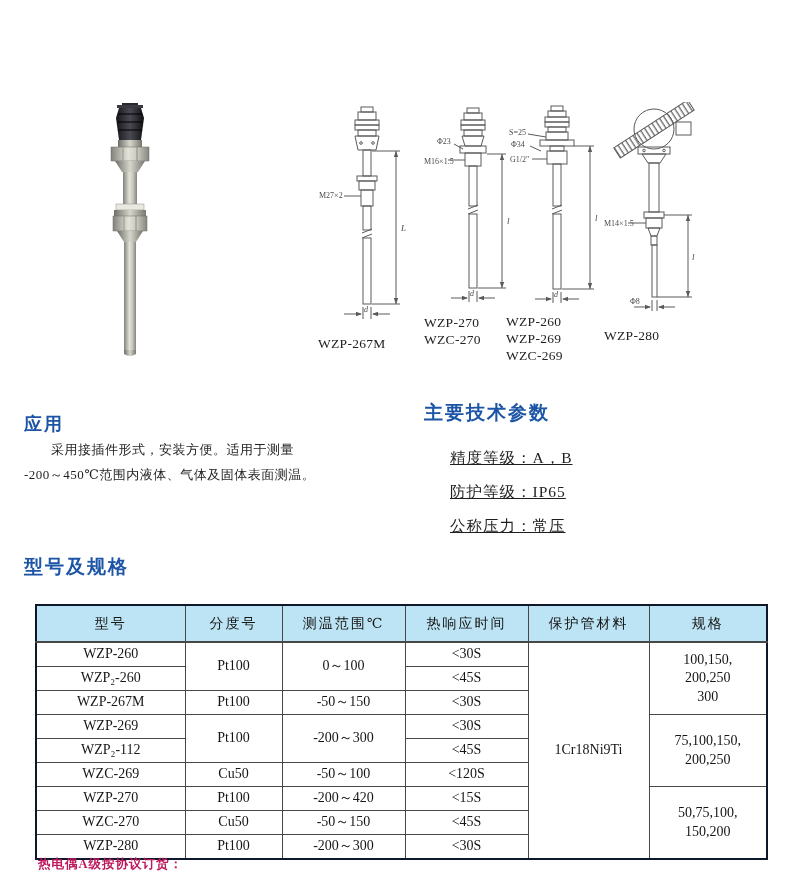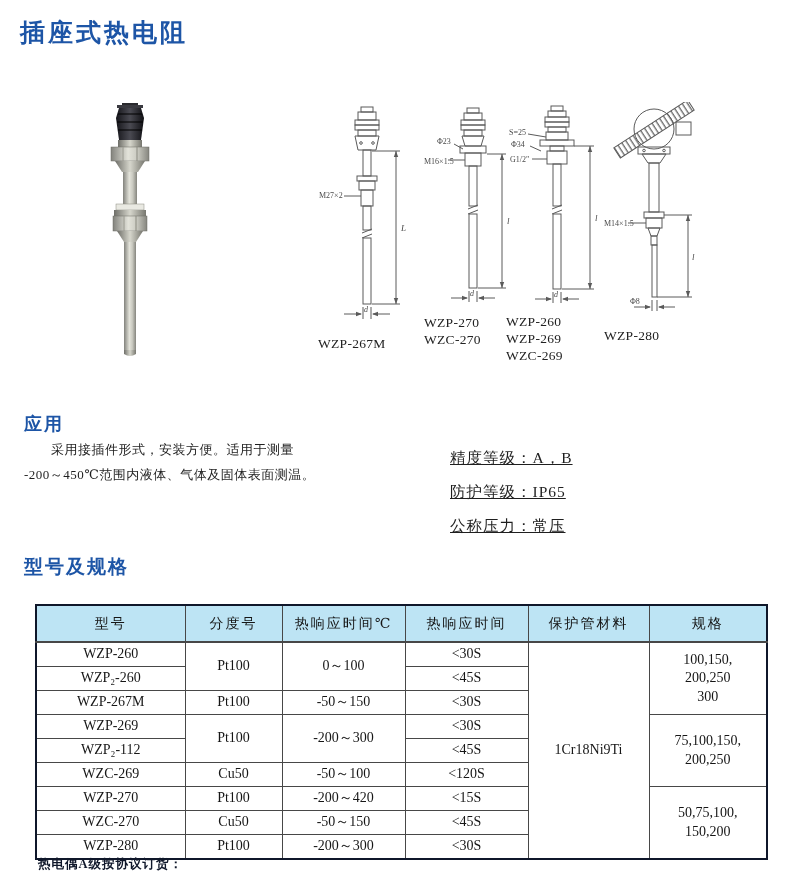--- a/index.html
+++ b/index.html
@@ -22,29 +22,28 @@
   .fig3{left:506px;top:104px;width:105px;}
   .fig4{left:604px;top:102px;width:115px;}
   svg text{font-family:"Liberation Serif","DejaVu Serif",serif;fill:#4a4a4a;}
   .spec-table{position:absolute;left:35px;top:604px;border-collapse:collapse;table-layout:fixed;
               width:731px;font-size:14px;color:#161616;}
   .spec-table th{background:#bde4f4;height:33px;font-weight:normal;border:1px solid #474747;
                  border-bottom:2px solid #474747;letter-spacing:2px;}
   .spec-table td{border:1px solid #474747;height:23px;text-align:center;padding:0 2px;
                  white-space:pre-line;line-height:1.3;}
   .spec-table{border:2px solid #0f172a;}
-  .footer-note{position:absolute;left:38px;top:856px;font-size:12.5px;font-weight:bold;color:#0f172a;
+  .footer-note{position:absolute;left:38px;top:856px;font-size:12.5px;font-weight:bold;color:#be185d;
                letter-spacing:1px;}
 </style>
 </head>
 <body>
 
 <div class="page">
 
-  <div class="page-title heading">插座式热电阻</div>
 
   <svg class="photo" width="125" height="262" viewBox="0 0 125 262">
     <defs>
       <linearGradient id="metal" x1="0" y1="0" x2="1" y2="0">
         <stop offset="0" stop-color="#82827c"></stop>
           <stop offset="0.45" stop-color="#e3e3da"></stop>
         <stop offset="0.7" stop-color="#c9c9c0"></stop>
           <stop offset="1" stop-color="#85857e"></stop>
       </linearGradient>
       <linearGradient id="metal2" x1="0" y1="0" x2="1" y2="0">
@@ -251,20 +250,21 @@
       <text x="88" y="158" font-size="9" font-style="italic">l</text>
       <text x="26" y="202" font-size="8">Φ8</text>
     </svg>
     <div class="fig-caption">WZP-280</div>
   </div>
 
   <div class="sec-app heading">应用</div>
   <div class="app-body">　　采用接插件形式，安装方便。适用于测量
 -200～450℃范围内液体、气体及固体表面测温。</div>
 
+  <div class="sec-param heading">主要技术参数</div>
   <div class="param-list">
     <div class="param-item">精度等级：A，B</div>
     <div class="param-item">防护等级：IP65</div>
     <div class="param-item">公称压力：常压</div>
   </div>
 
   <div class="sec-table heading">型号及规格</div>
 
   <table class="spec-table">
     <colgroup>
@@ -272,21 +272,21 @@
         <col style="width:97px">
         <col style="width:123px">
       <col style="width:123px">
         <col style="width:121px">
         <col style="width:118px">
     </colgroup>
     <thead>
       <tr>
         <th>型号</th>
         <th>分度号</th>
-        <th>热响应时间℃</th>
+        <th>测温范围℃</th>
         <th>热响应时间</th>
         <th>保护管材料</th>
         <th>规格</th>
       </tr>
     </thead>
     <tbody>
       <tr>
         <td>WZP-260</td>
         <td rowspan="2">Pt100</td>
         <td rowspan="2">0～100</td>

